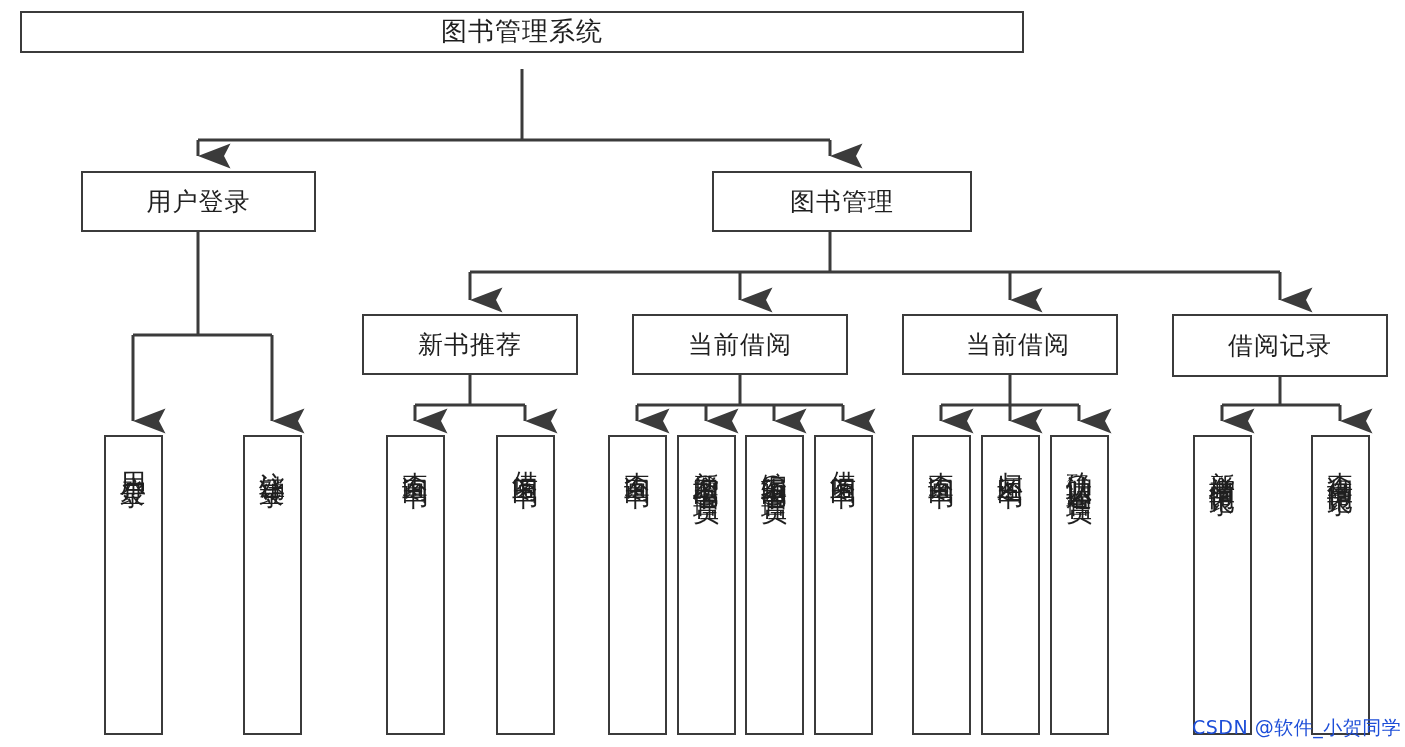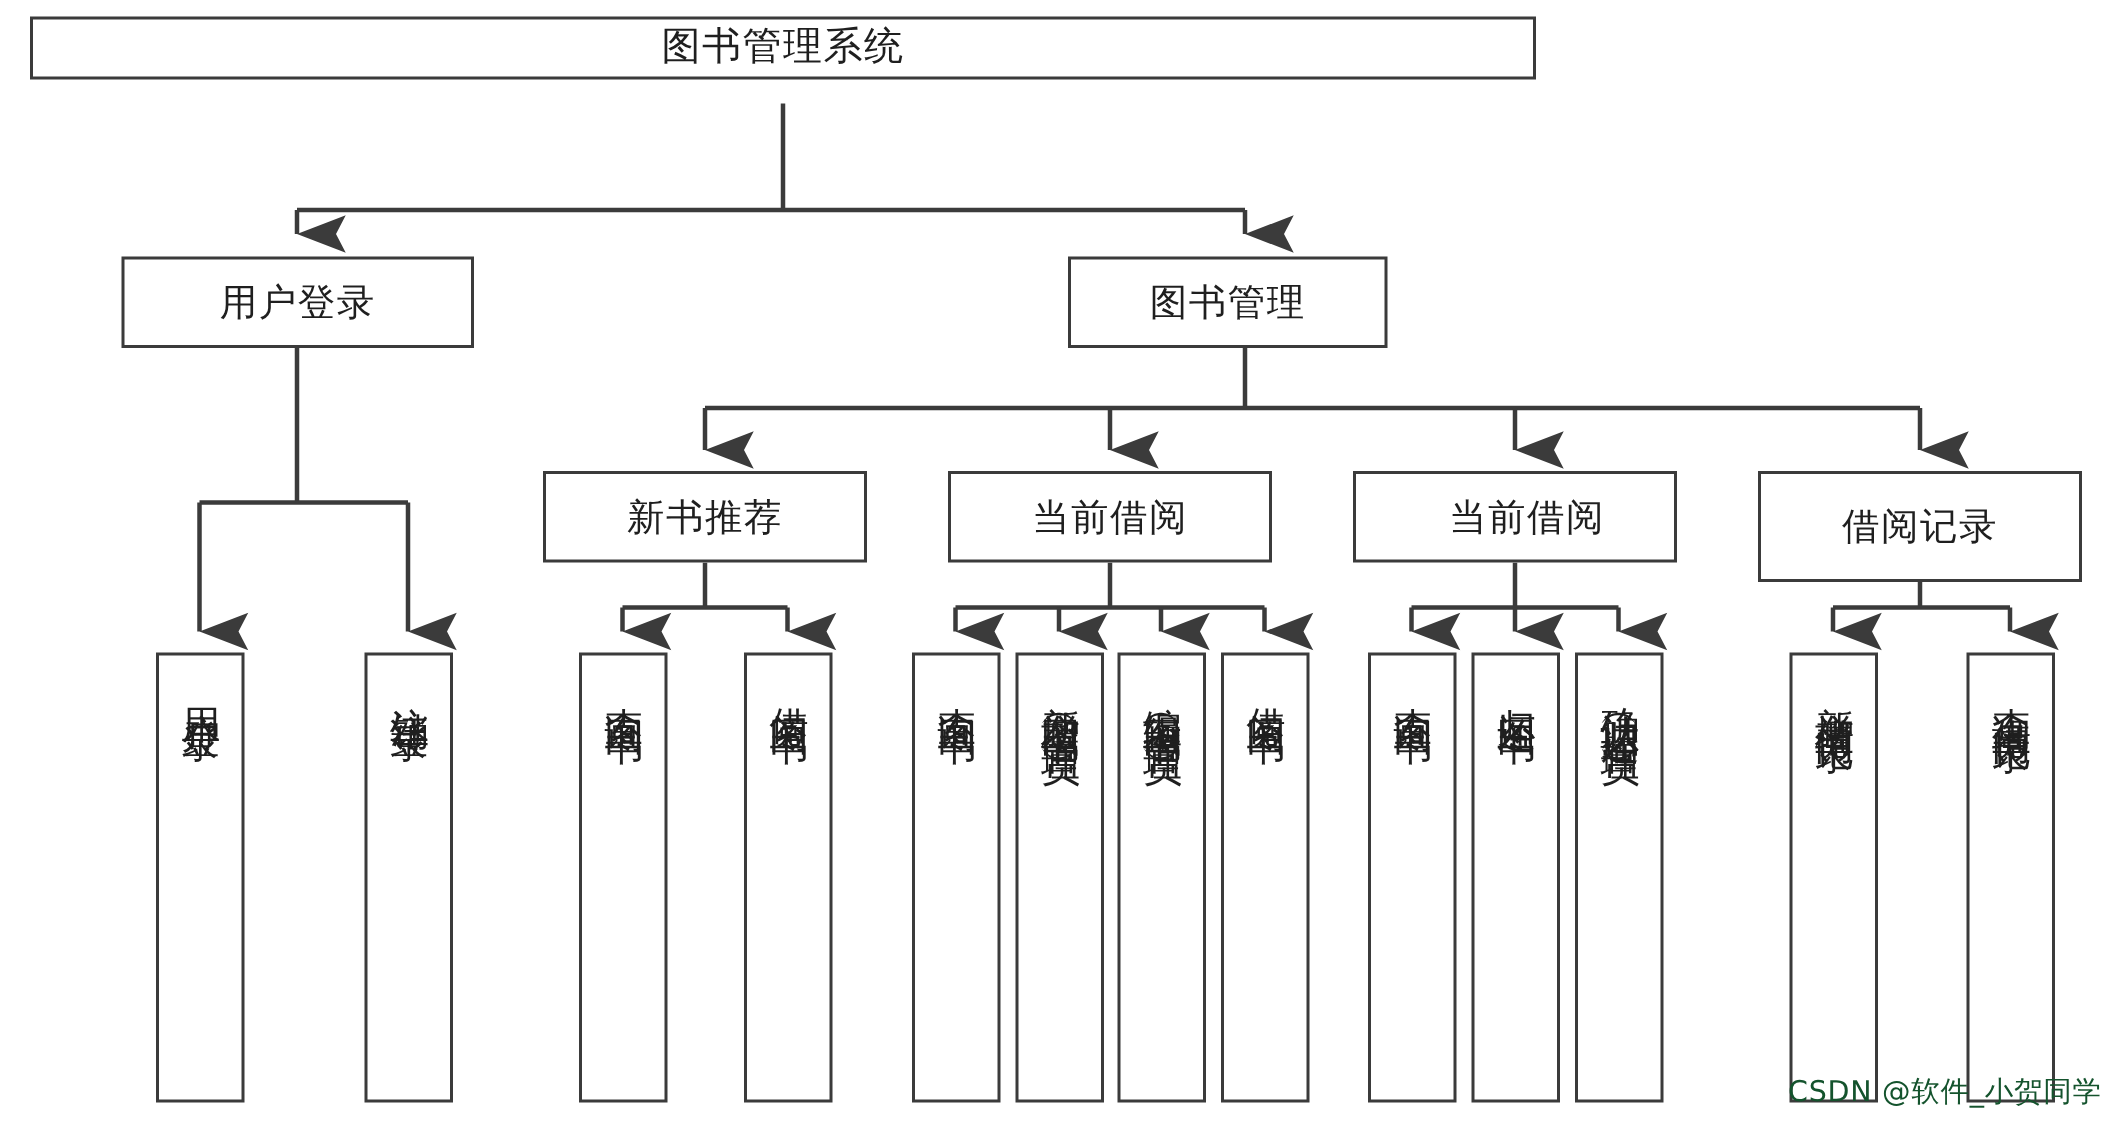--- a/index.html
+++ b/index.html
@@ -60,21 +60,21 @@
   .node.vert .node-label {
     font-size: 26px;
     writing-mode: vertical-rl;
     text-orientation: upright;
     letter-spacing: 4px;
     line-height: 1;
     height: auto;
   }
   .watermark {
     position: absolute;
-    color: #14532d;
+    color: #1d4ed8;
     font-size: 19px;
     letter-spacing: 0.5px;
     white-space: nowrap;
     z-index: 3;
     font-family: "DejaVu Sans", "Liberation Sans", sans-serif;
   }
 </style>
 </head>
 <body>
 
@@ -134,34 +134,34 @@
     </g>
   </svg>
 
   <div class="node horiz root" style="left:20px; top:11px; width:1004px; height:42px;">
     <span class="node-label">图书管理系统</span>
   </div>
 
   <div class="node horiz" style="left:81px; top:171px; width:235px; height:61px;">
     <span class="node-label">用户登录</span>
   </div>
-  <div class="node horiz" style="left:712px; top:171px; width:213px; height:61px;">
+  <div class="node horiz" style="left:712px; top:171px; width:260px; height:61px;">
     <span class="node-label">图书管理</span>
   </div>
 
   <div class="node horiz" style="left:362px; top:314px; width:216px; height:61px;">
     <span class="node-label">新书推荐</span>
   </div>
   <div class="node horiz" style="left:632px; top:314px; width:216px; height:61px;">
     <span class="node-label">当前借阅</span>
   </div>
   <div class="node horiz" style="left:902px; top:314px; width:216px; height:61px;padding-left:16px;">
     <span class="node-label">当前借阅</span>
   </div>
-  <div class="node horiz" style="left:1172px; top:314px; width:216px; height:74px;">
+  <div class="node horiz" style="left:1172px; top:314px; width:216px; height:63px;">
     <span class="node-label">借阅记录</span>
   </div>
 
   <div class="node vert" style="left:104px; top:435px; width:59px; height:300px;">
     <span class="node-label">用户登录</span>
   </div>
   <div class="node vert" style="left:243px; top:435px; width:59px; height:300px;">
     <span class="node-label">注销登录</span>
   </div>
 

